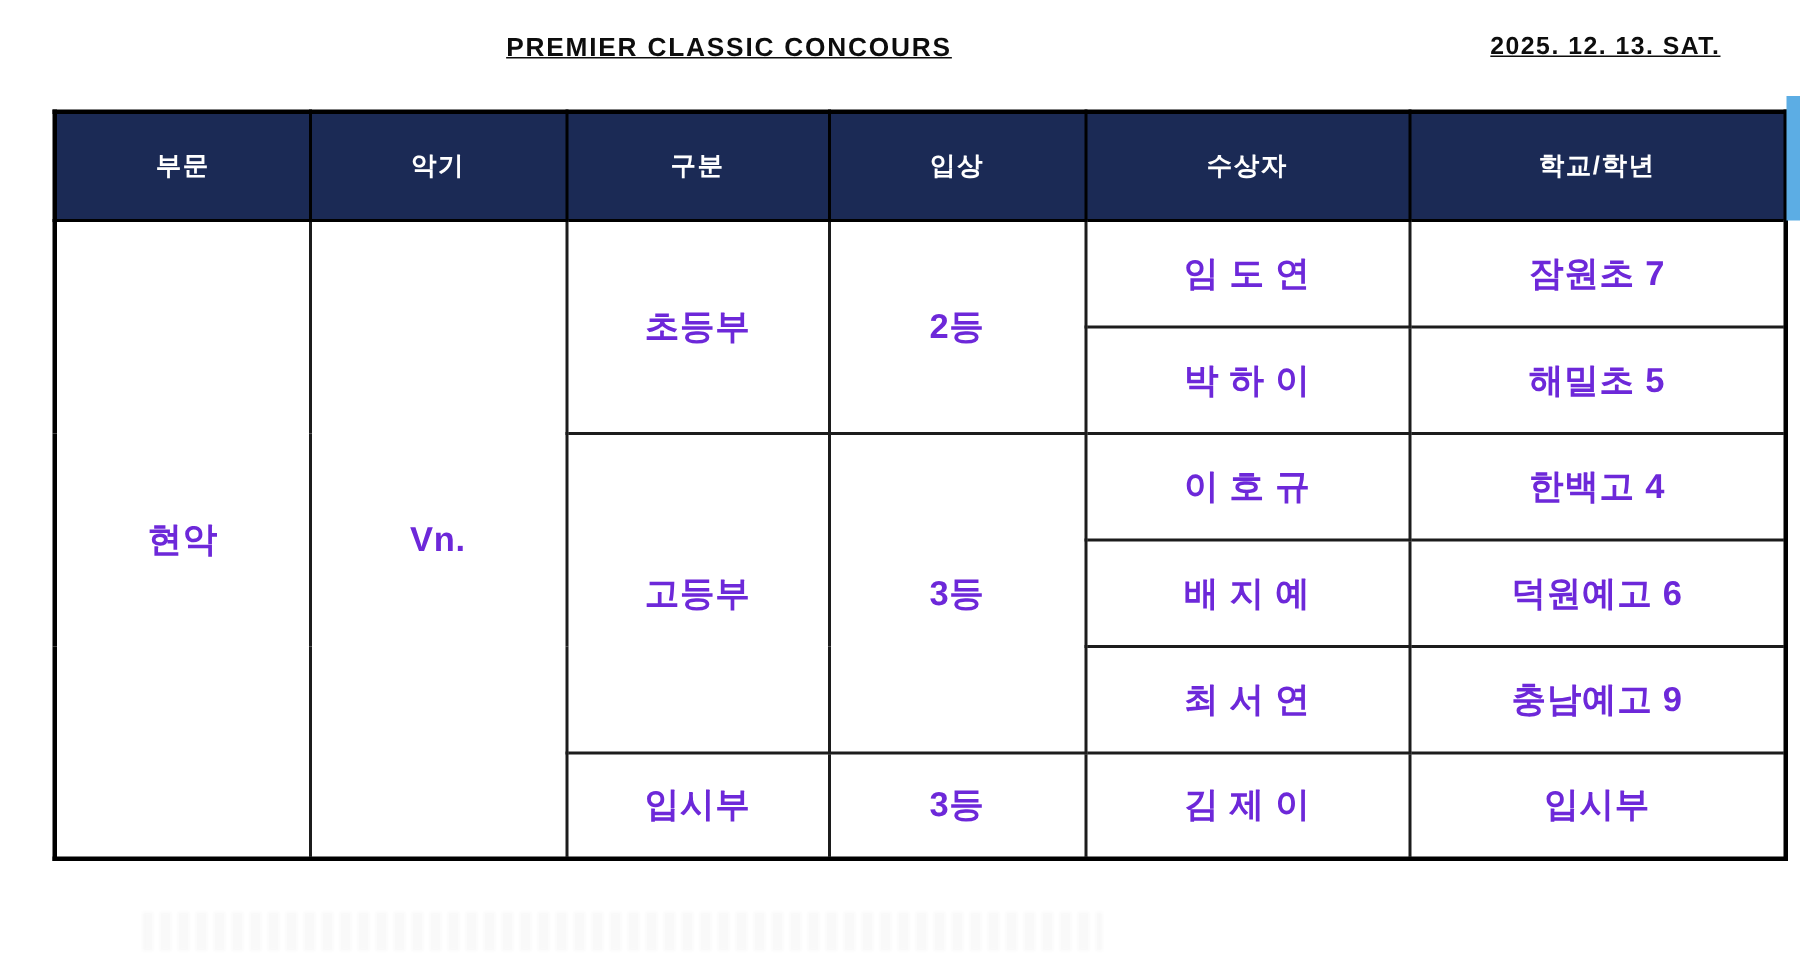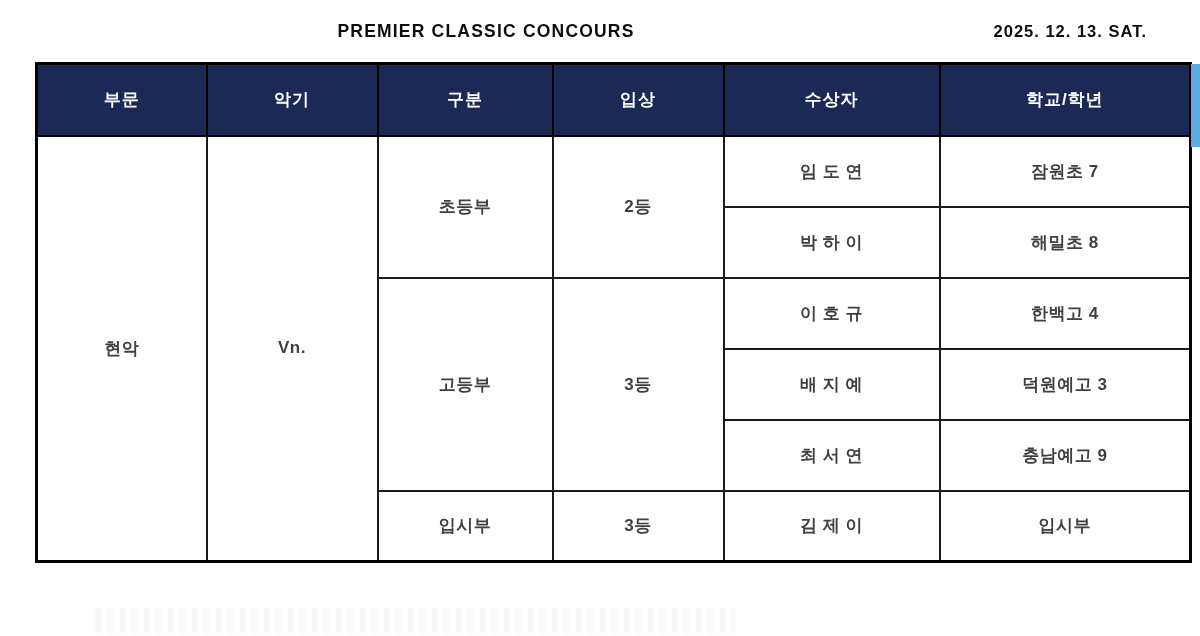--- a/index.html
+++ b/index.html
@@ -12,46 +12,48 @@
   }
   .page-title {
     position: absolute;
     left: 486px; top: 21px;
     transform: translateX(-50%);
     font-size: 17.5px;
     font-weight: bold;
     color: #0d0d0d;
     letter-spacing: 1.2px;
     white-space: nowrap;
+    text-decoration: underline;
   }
   .page-date {
     position: absolute;
     right: 53px; top: 22px;
     font-size: 16.5px;
     font-weight: bold;
     color: #0d0d0d;
     letter-spacing: 1px;
     white-space: nowrap;
+    text-decoration: underline;
   }
   table.results {
     position: absolute;
-    left: 35px; top: 62px;
+    left: 35px; top: 73px;
     width: 1154px; height: 497px;
     border-collapse: collapse;
     table-layout: fixed;
     border: 3px solid #000000;
     padding-left: 27px;
   }
   table.results th, table.results td {
     border: 2px solid #1c1c1c;
     text-align: center;
     vertical-align: middle;
     font-weight: bold;
-    font-size: 17px;
-    color: #404040;
+    font-size: 23px;
+    color: #6d28d9;
     letter-spacing: 0.5px;
   }
   table.results thead tr { height: 72px; }
   table.results tbody tr { height: 71px; }
   table.results th {
     background: #1b2a55;
     color: #ffffff;
     font-size: 17px;
     letter-spacing: 1px;
     border-color: #000000;
@@ -104,31 +106,31 @@
     <tr>
       <td rowspan="6">현악</td>
       <td rowspan="6">Vn.</td>
       <td rowspan="2">초등부</td>
       <td rowspan="2">2등</td>
       <td>임 도 연</td>
       <td>잠원초 7</td>
     </tr>
     <tr>
       <td>박 하 이</td>
-      <td>해밀초 8</td>
+      <td>해밀초 5</td>
     </tr>
     <tr>
       <td rowspan="3">고등부</td>
       <td rowspan="3">3등</td>
       <td>이 호 규</td>
       <td>한백고 4</td>
     </tr>
     <tr>
       <td>배 지 예</td>
-      <td>덕원예고 3</td>
+      <td>덕원예고 6</td>
     </tr>
     <tr>
       <td>최 서 연</td>
       <td>충남예고 9</td>
     </tr>
     <tr>
       <td>입시부</td>
       <td>3등</td>
       <td>김 제 이</td>
       <td>입시부</td>

